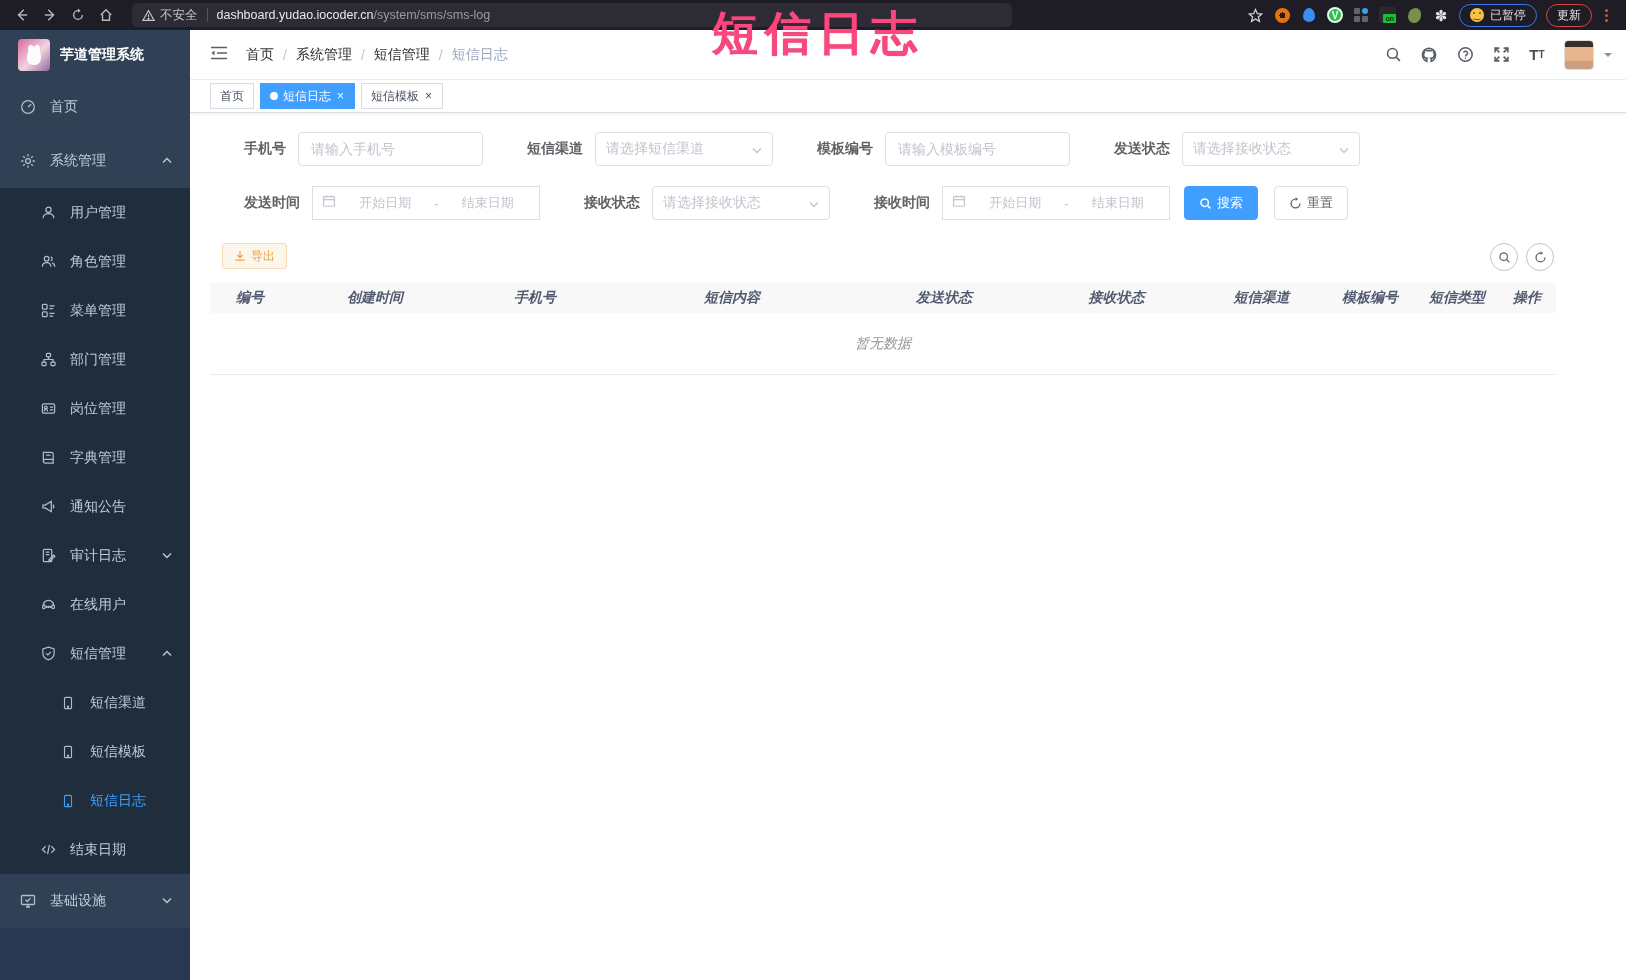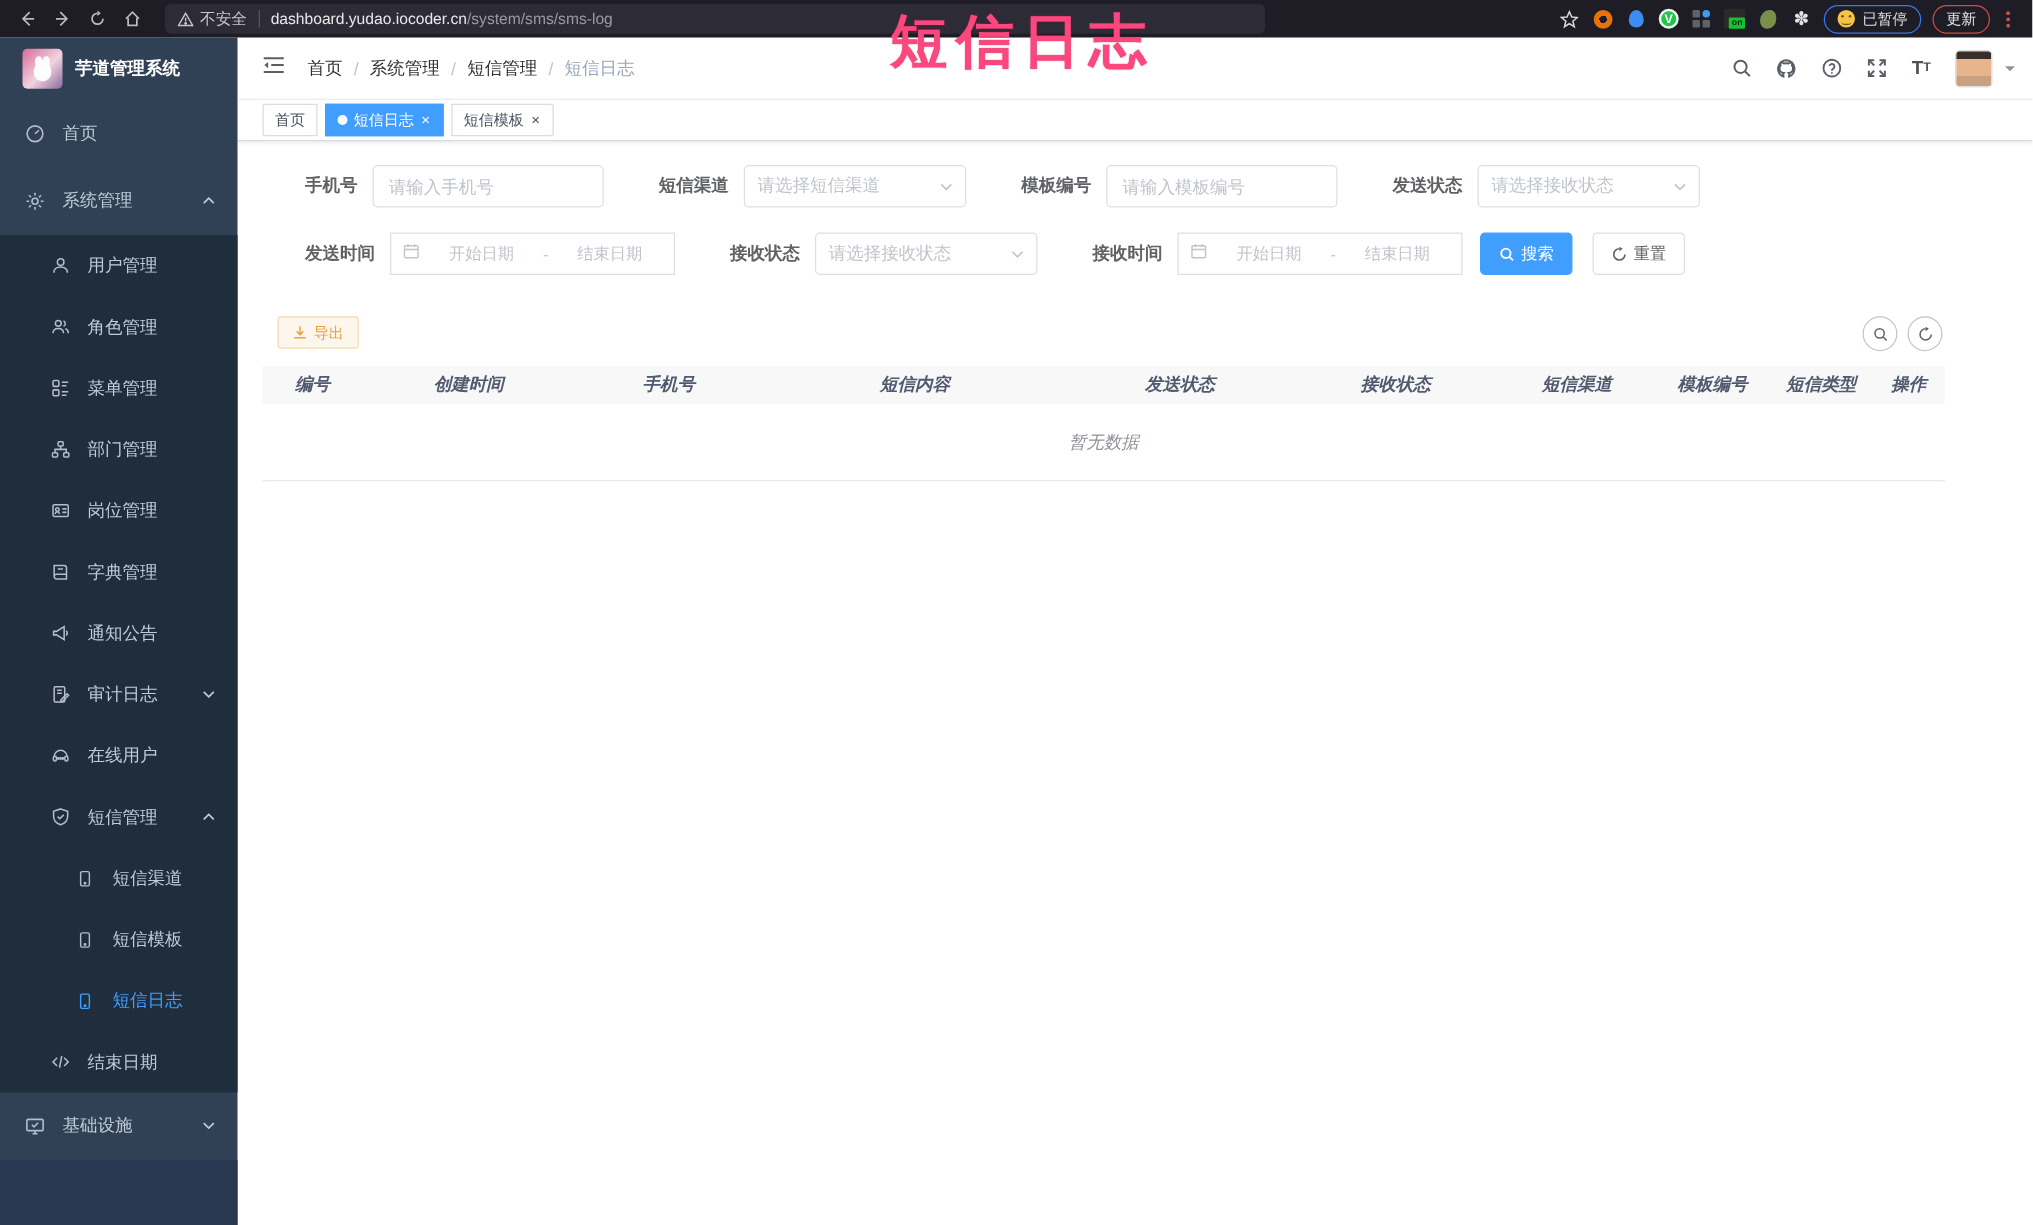--- a/index.html
+++ b/index.html
@@ -112,21 +112,21 @@
   .drange .cal { color:#c0c4cc; flex:none; }
   .drange .dph { color:#c0c4cc; font-size:13px; flex:1; text-align:center; }
   .drange .dsep { color:#c0c4cc; font-size:13px; }
   .btn { height:34px; display:inline-flex; align-items:center; gap:5px; border-radius:4px;
     font-size:13px; padding:0 14px; cursor:pointer; border:1px solid #dcdfe6; background:#fff; color:#606266; }
   .btn-primary { background:#409eff; border-color:#409eff; color:#fff; }
   .btn-search { margin-left:14px; }
   .btn-reset { margin-left:16px; }
 
   
-  .toolbar { position:relative; margin-top:32px; height:28px; padding-left:32px; }
+  .toolbar { position:relative; margin-top:22px; height:28px; padding-left:32px; }
   .btn-export { height:26px; padding:0 11px; font-size:12px; background:#fdf6ec;
     border:1px solid #f5dab1; color:#e6a23c; border-radius:3px; display:inline-flex; align-items:center; gap:5px; cursor:pointer; }
   .tool-circles { position:absolute; right:72px; top:0; display:flex; gap:8px; }
   .circ { width:28px; height:28px; border-radius:50%; border:1px solid #c0c4cc; background:#fff;
     display:flex; align-items:center; justify-content:center; color:#606266; cursor:pointer; }
 
   .table { margin:12px 20px 0 20px; width:1346px;font-style:italic; }
   .thead { display:flex; background:#f8f8f9; height:30px; align-items:center; }
   .th { font-size:14px; font-weight:bold; color:#515a6e; text-align:center; }
   .c0{flex:0 0 80px;} .c1{flex:0 0 170px;} .c2{flex:0 0 150px;} .c3{flex:1 1 260px;}

